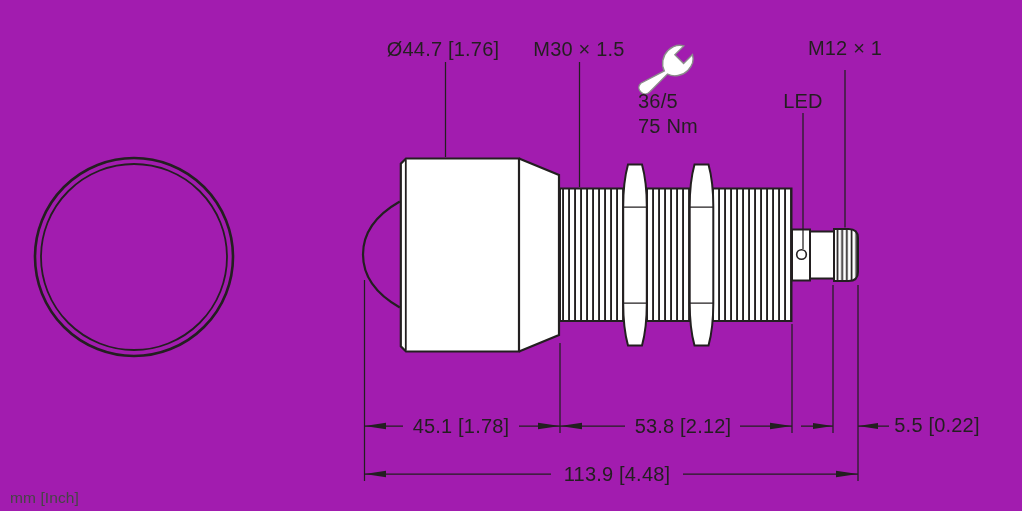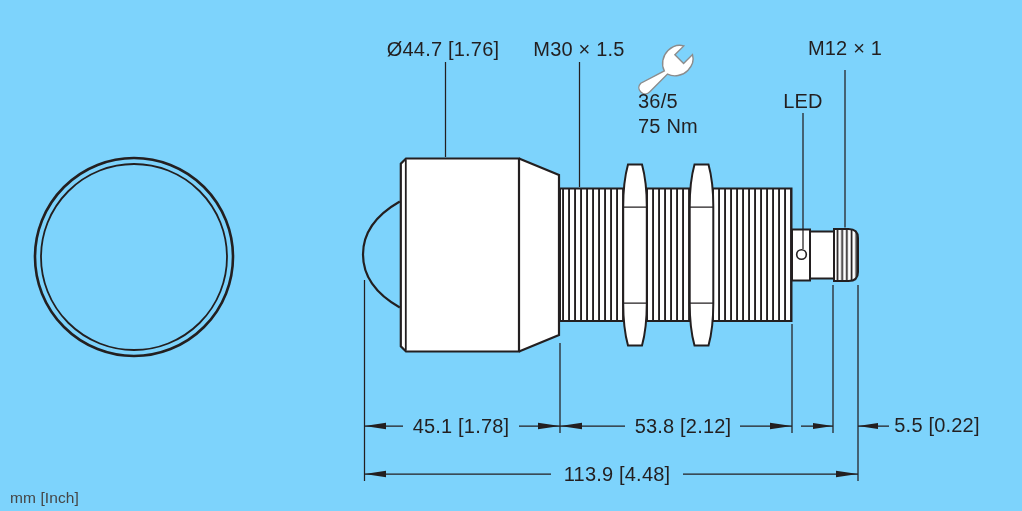--- a/index.html
+++ b/index.html
@@ -4,21 +4,21 @@
 <style>
   html, body {
     margin: 0;
     padding: 0;
     background: #ffffff;
   }
   .stage {
     position: relative;
     width: 1022px;
     height: 511px;
-    background: #7dd3fc;
+    background: #a21caf;
     overflow: hidden;
   }
   svg text {
     font-family: "Liberation Sans", "DejaVu Sans", sans-serif;
     font-size: 20px;
     fill: #231f20;
     letter-spacing: 0.2px;
   }
   svg text.note {
     font-size: 15.5px;

